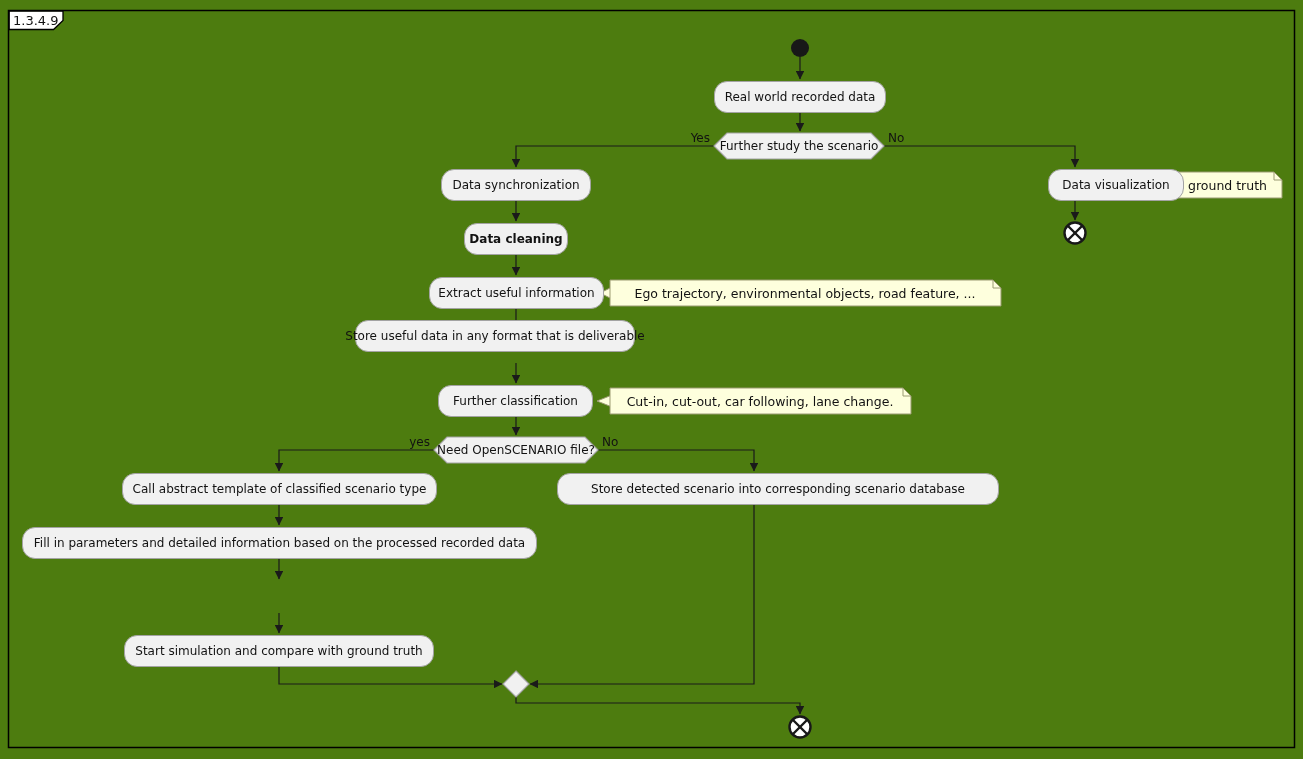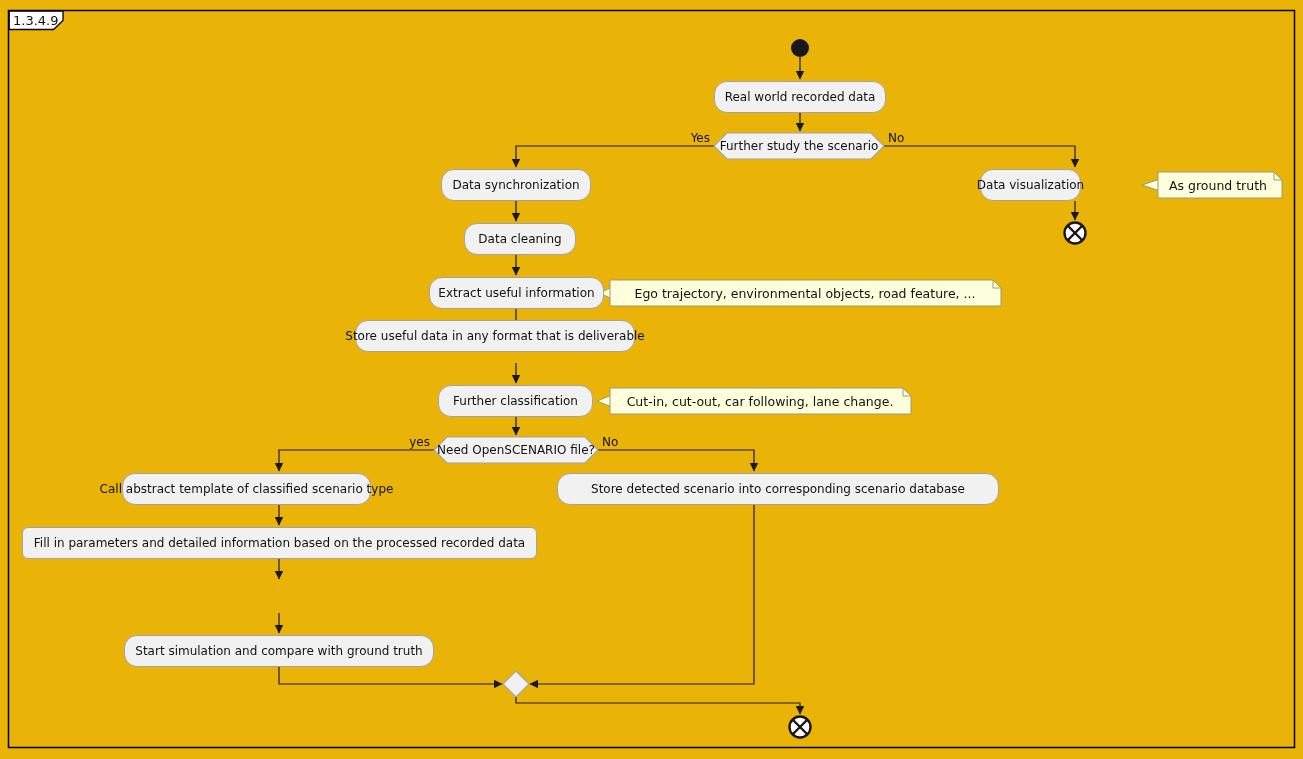--- a/index.html
+++ b/index.html
@@ -1,19 +1,19 @@
 <!DOCTYPE html>
 <html><head>
 <meta charset="utf-8">
 <style>
   html,body{margin:0;padding:0;background:#ffffff;}
   #canvas{
     position:relative;
     width:1303px;height:759px;
-    background:#eab308;
+    background:#4d7c0f;
     font-family:"DejaVu Sans","Liberation Sans",sans-serif;
     color:#121212;
     overflow:hidden;
   }
   #diagram-svg{position:absolute;left:0;top:0;}
   .edge{fill:none;stroke:#1a1a1a;stroke-width:1.2;}
   .shape{fill:#F1F1F1;stroke:#A3A3A3;stroke-width:1.2;}
   .note-shape{fill:#FEFFDD;stroke:#9B9B73;stroke-width:1;}
   .svg-text{font-family:"DejaVu Sans","Liberation Sans",sans-serif;fill:#121212;}
   .hex-label{font-size:12px;text-anchor:middle;}
@@ -113,32 +113,32 @@
       <path class="note-shape" d="M1158,172 L1274,172 L1282,180 L1282,198 L1158,198 Z"></path>
       <path d="M1274,172 L1274,180 L1282,180" fill="none" stroke="#9B9B73" stroke-width="1"></path>
       <text class="svg-text note-label" x="1218" y="189.5">As ground truth</text>
     </g>
   </svg>
 
   <div class="activity" style="left:714px;top:81px;width:172px;">Real world recorded data</div>
 
   <div class="activity" style="left:441px;top:169px;width:150px;">Data synchronization</div>
 
-  <div class="activity" style="left:464px;top:223px;width:112px;">Data cleaning</div>
+  <div class="activity" style="left:464px;top:223px;width:104px;font-weight:bold;">Data cleaning</div>
 
   <div class="activity" style="left:429px;top:277px;width:175px;">Extract useful information</div>
 
   <div class="activity" style="left:355px;top:320px;width:280px;">Store useful data in any format that is deliverable</div>
 
   <div class="activity" style="left:438px;top:385px;width:155px;">Further classification</div>
 
-  <div class="activity" style="left:122px;top:473px;width:249px;">Call abstract template of classified scenario type</div>
+  <div class="activity" style="left:122px;top:473px;width:315px;">Call abstract template of classified scenario type</div>
 
-  <div class="activity" style="left:22px;top:527px;width:515px;border-radius:6px;">Fill in parameters and detailed information based on the processed recorded data</div>
+  <div class="activity" style="left:22px;top:527px;width:515px;">Fill in parameters and detailed information based on the processed recorded data</div>
 
 
   <div class="activity" style="left:124px;top:635px;width:310px;text-align:right;">Start simulation and compare with ground truth</div>
 
   <div class="activity" style="left:557px;top:473px;width:442px;">Store detected scenario into corresponding scenario database</div>
 
-  <div class="activity" style="left:980px;top:169px;width:101px;">Data visualization</div>
+  <div class="activity" style="left:1048px;top:169px;width:136px;">Data visualization</div>
 
 </div>
 
 </body></html>

